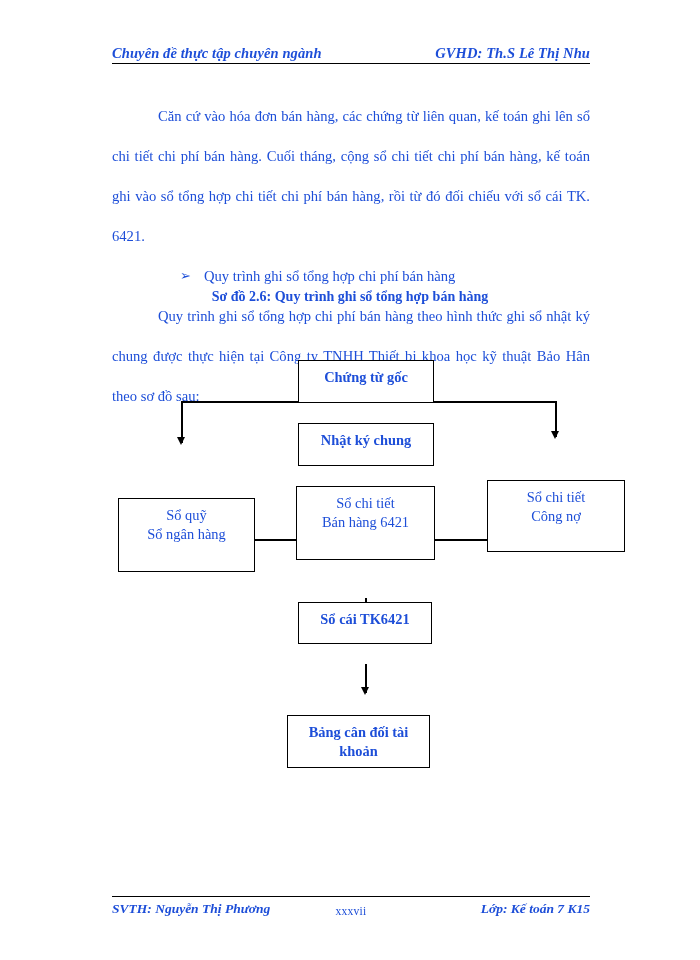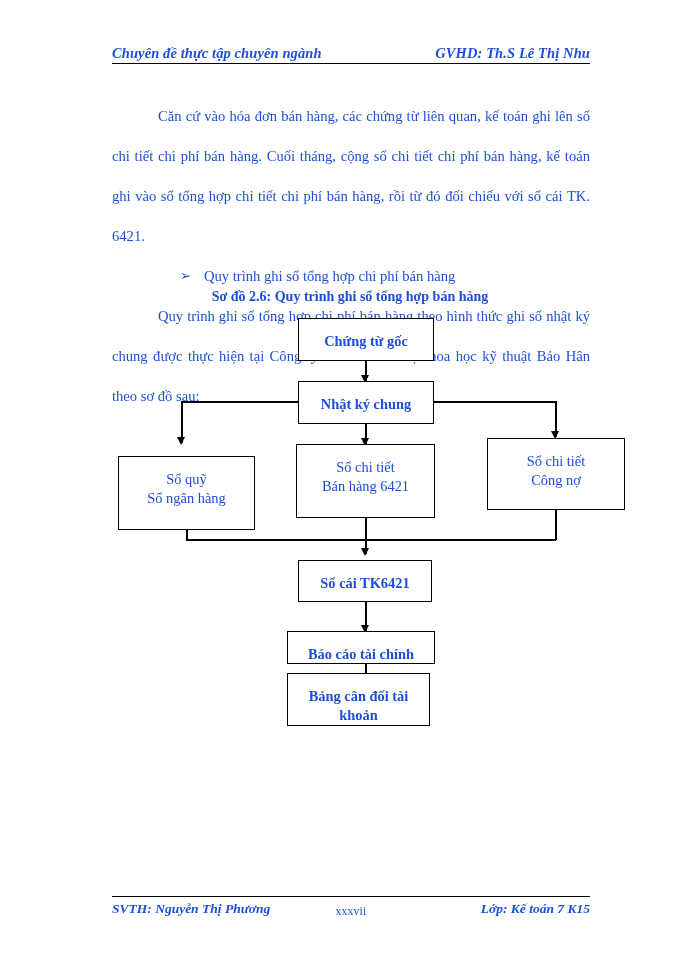--- a/index.html
+++ b/index.html
@@ -118,23 +118,24 @@
     height: 960px;
   }
   .node {
     position: absolute;
     border: 1.4px solid #000;
     background: #ffffff;
     box-sizing: border-box;
     font-size: 14.4px;
     line-height: 19px;
     text-align: center;
-    padding-top: 13px;
+    padding-top: 7px;
     z-index: 3;
     white-space: pre-line;
+    margin-top: 42px;
   }
   .node.bold { font-weight: bold; }
 
   .line {
     position: absolute;
     background: #000;
     z-index: 1;
   }
   .vline { width: 1.5px; }
   .hline { height: 1.5px; }
@@ -201,21 +202,20 @@
     <div class="line vline" style="left:555px; top:510px; height:30px;"></div>
     <div class="line hline" style="left:186px; top:539px; width:370px;"></div>
     <div class="line vline" style="left:365px; top:518px; height:36px;"></div>
     <div class="arrowhead" style="left:361px; top:548px;"></div>
 
     <div class="node bold" style="left:298px; top:560px; width:134px; height:42px;">Sổ cái TK6421</div>
 
     <div class="line vline" style="left:365px; top:598px; height:33px;"></div>
     <div class="arrowhead" style="left:361px; top:625px;"></div>
 
-    <div class="node bold" style="left:287px; top:631px; width:148px; height:33px;">Báo cáo tài chính</div>
 
     <div class="line vline" style="left:365px; top:664px; height:29px;"></div>
     <div class="arrowhead" style="left:361px; top:687px;"></div>
 
     <div class="node bold" style="left:287px; top:673px; width:143px; height:53px;">Bảng cân đối tài
 khoản</div>
 
   </div>
 
   <div id="footer-rule"></div>

